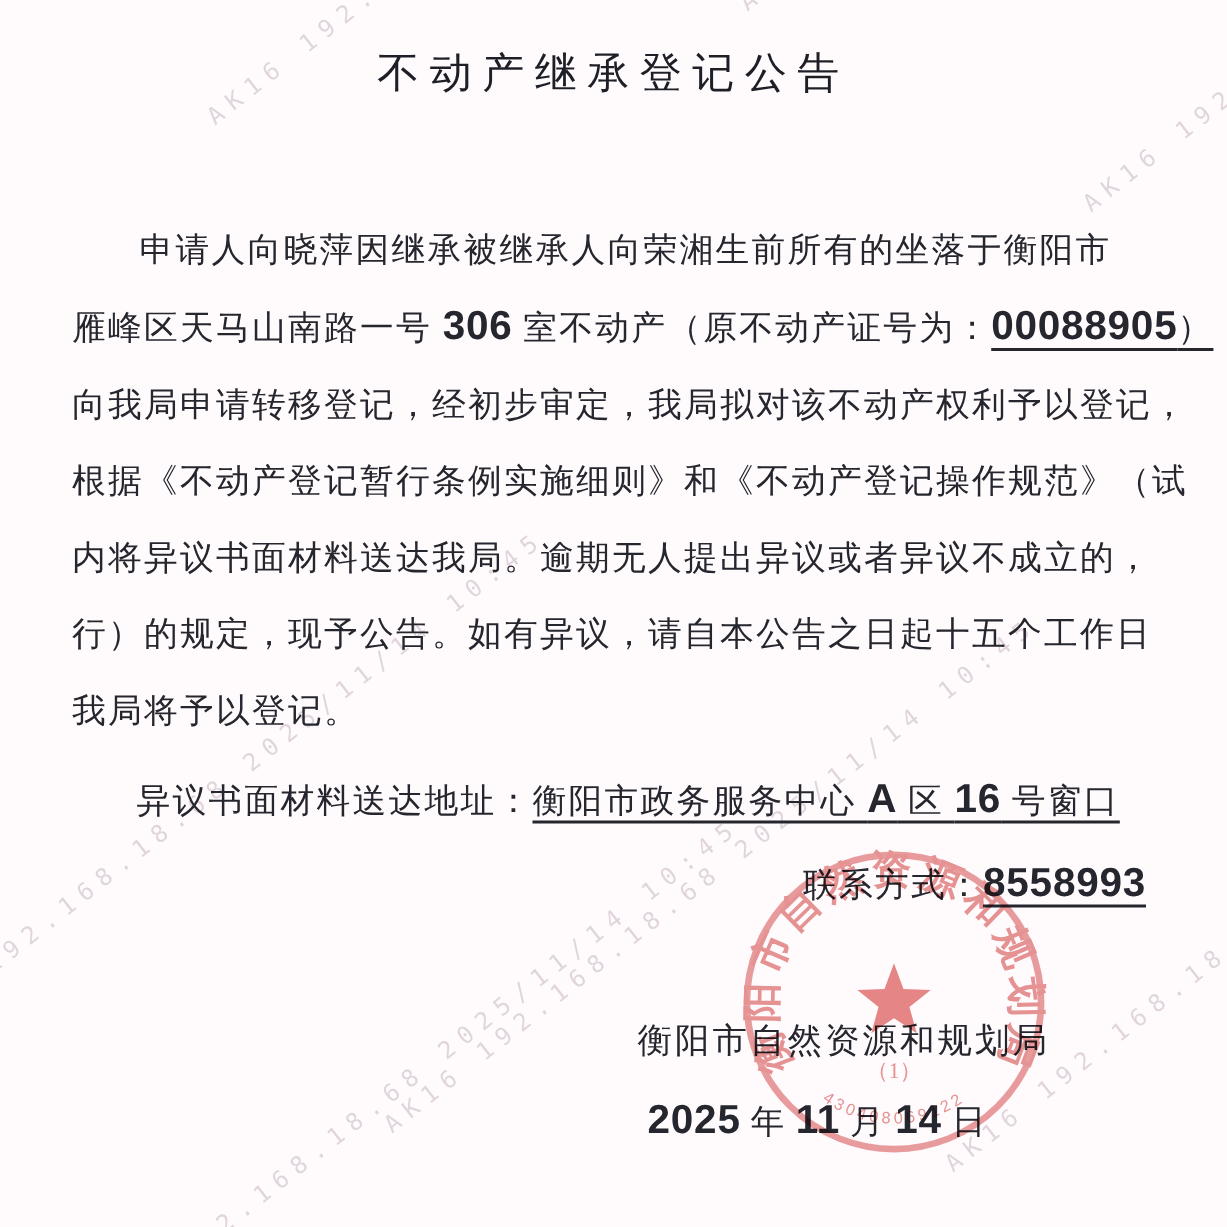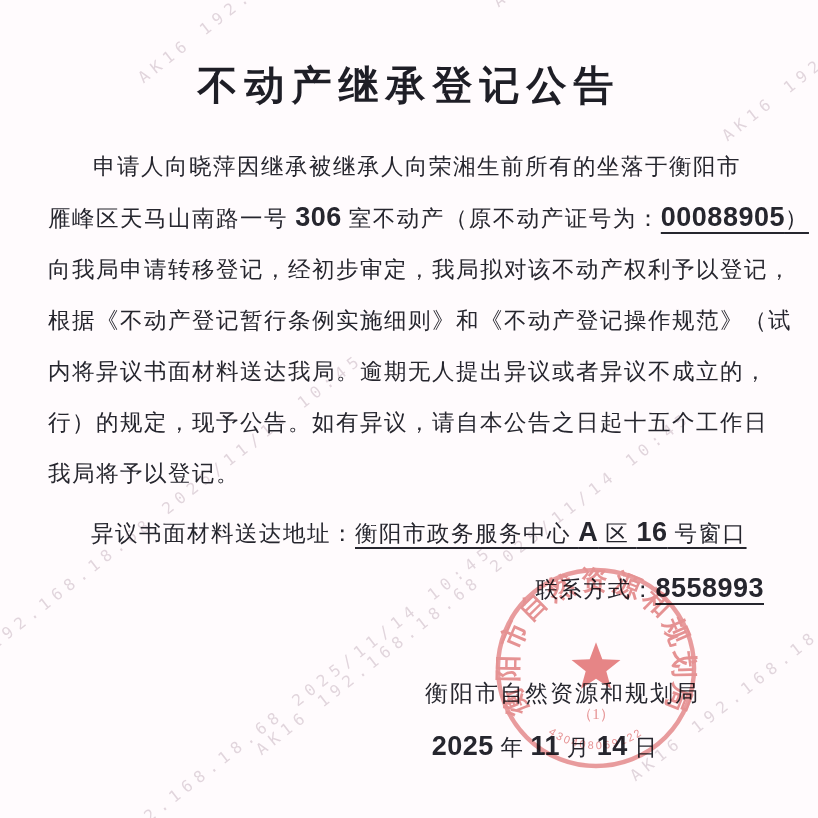--- a/index.html
+++ b/index.html
@@ -5,21 +5,21 @@
   html,body{margin:0;padding:0;}
   body{width:818px;height:818px;overflow:hidden;background:#fffbfd;}
   .page{position:relative;width:818px;height:818px;overflow:hidden;
         font-family:"Liberation Serif","DejaVu Serif",serif;color:#26262e;}
   
   .wm{position:absolute;white-space:nowrap;transform:rotate(-38deg);transform-origin:left center;
       font-family:"DejaVu Sans Mono",monospace;font-size:16px;letter-spacing:6px;
       color:rgba(168,142,158,.34);pointer-events:none;user-select:none;}
   
   .title{position:absolute;top:30px;left:0;width:100%;text-align:center;
-         font-size:40px;font-weight:bold;letter-spacing:7px;color:#1e1e26;margin-top:28px;}
+         font-size:28px;font-weight:normal;letter-spacing:7px;color:#1e1e26;}
   
   .body{position:absolute;top:141px;left:48px;width:716px;font-size:22.5px;
         letter-spacing:1.5px;line-height:51px;}
   .line{white-space:nowrap;}
   .indent{text-indent:45px;}
   .num{font-family:"Liberation Sans","DejaVu Sans",sans-serif;font-weight:bold;font-size:27px;letter-spacing:.5px;}
   .ul{text-decoration:underline;text-underline-offset:6px;text-decoration-thickness:2px;}
   .addr-line{margin-top:8px;padding-left:43px;white-space:nowrap;}
   .contact-line{margin-top:4px;padding-left:198px;white-space:nowrap;text-align:right;}
   

